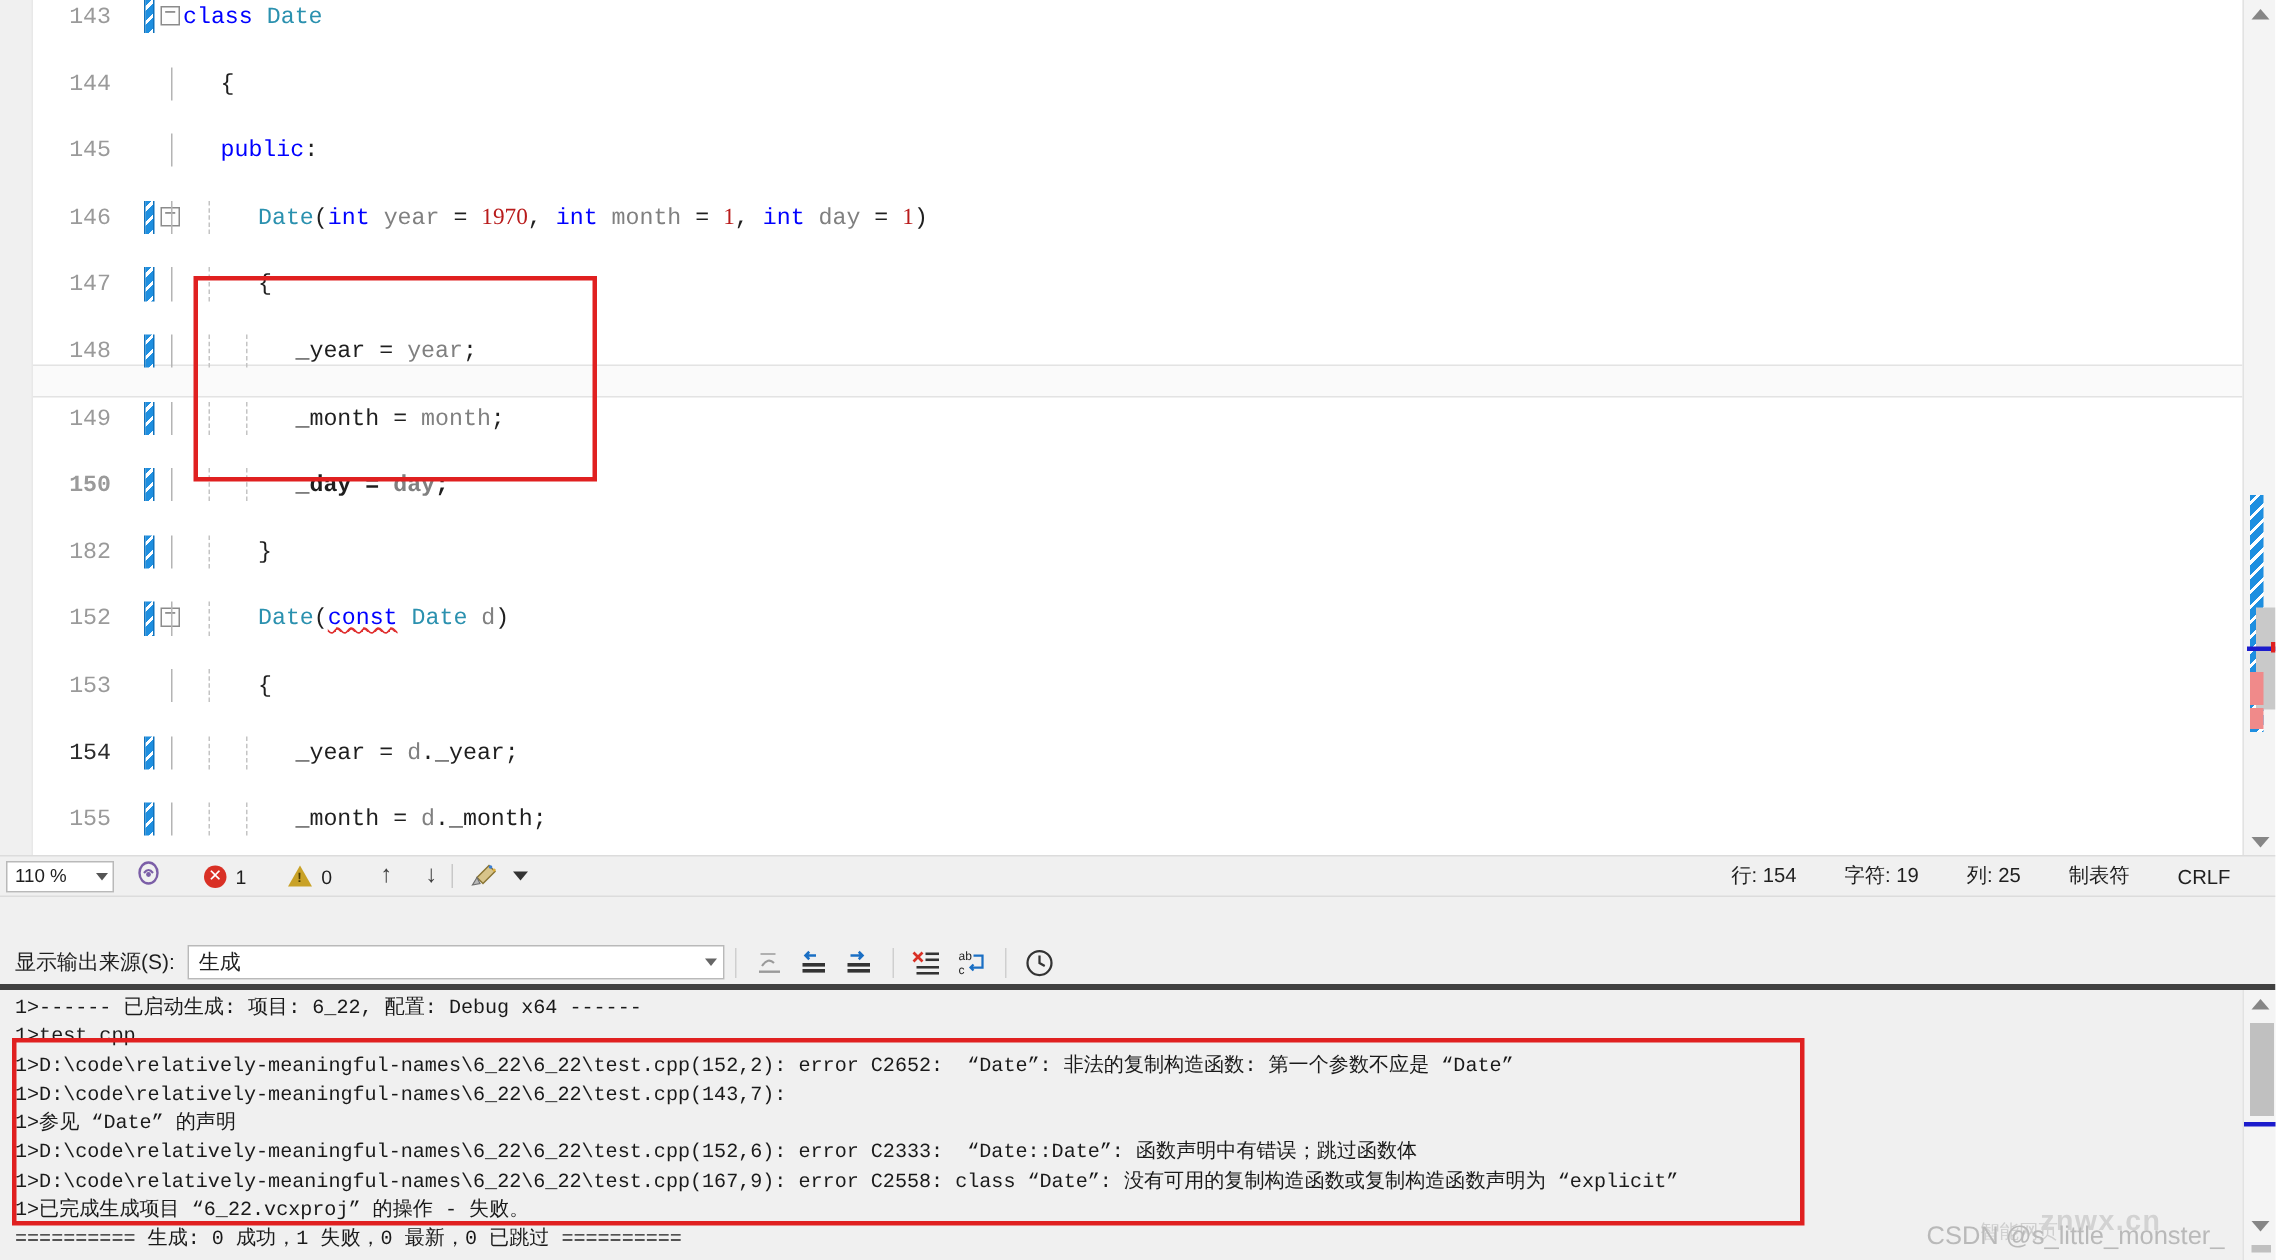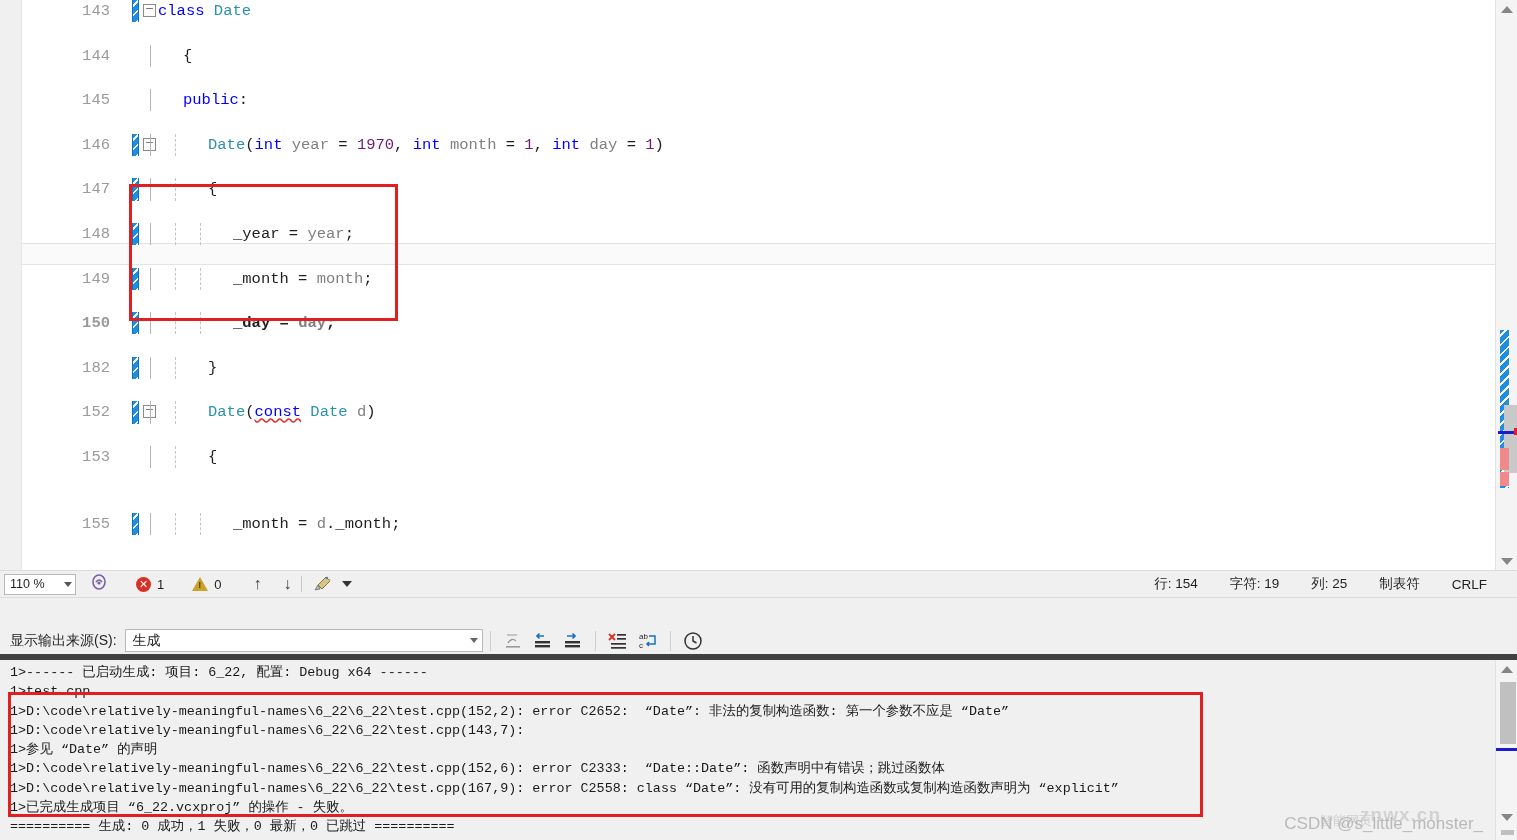--- a/index.html
+++ b/index.html
@@ -21,21 +21,20 @@
   #editor-left-strip {
     position: absolute; left: 0; top: 0; width: 22px; height: 570px;
     background: #f0f0f0;
     border-right: 1px solid #e8e8e8;
   }
   #code-area {
     position: absolute; left: 22px; top: 0; right: 22px; height: 412px;
     font-family: "Liberation Mono", "DejaVu Sans Mono", monospace;
     font-size: 15.5px;
     line-height: 22.3px;
-    padding-left: 36px;
   }
   .code-line {
     position: relative;
     height: 22.3px;
     white-space: pre;
     display: block;
   }
   .ln {
     position: absolute; left: 0; top: 0;
     width: 52px; text-align: right;
@@ -66,21 +65,21 @@
     background: none;
     border-left: 1px dashed #c4c4c4;
   }
   .code-txt {
     position: absolute; left: 100px; top: 0;
     white-space: pre;
     color: #1f1f1f;
   }
   .kw  { color: #0000ff; }
   .typ { color: #2b91af; }
-  .num { color: #701a75; }
+  .num { color: #b91c1c; font-family: Liberation Serif, serif; }
   .var { color: #808080; margin-top: 32px; }
   .err-squiggle {
     text-decoration: underline wavy #e03030;
     text-decoration-skip-ink: none;
   }
   #cur-line-highlight {
     position: absolute; left: 22px; right: 22px; top: 243px; height: 22px;
     border-top: 1px solid #e3e3e3; border-bottom: 1px solid #e3e3e3;
     background: #fafafa;
     pointer-events: none;
@@ -173,21 +172,21 @@
     background-image: radial-gradient(#c2c2c2 1px, transparent 1px);
     background-size: 4px 4px;
   }
   .titlebar-btn {
     width: 24px; height: 24px; display: flex; align-items: center; justify-content: center;
     color: #333; font-size: 14px;
   }
   #output-toolbar {
     position: absolute; left: 0; top: 29px; width: 1517px; height: 33px;
     display: flex; align-items: center; gap: 0;
-    border-bottom: 6px solid #404040;
+    border-bottom: 4px solid #404040;
   }
   #src-label { padding-left: 10px; font-size: 14px; color: #1f1f1f; }
   #src-select {
     margin-left: 8px; width: 358px; height: 23px;
     background: #ffffff; border: 1px solid #b9b9b9;
     display: flex; align-items: center; justify-content: space-between;
     padding: 0 4px 0 7px; font-size: 14px; color: #1f1f1f;
   }
   #src-select .cv { width: 0; height: 0; border-left: 4px solid transparent; border-right: 4px solid transparent; border-top: 5px solid #666; }
   .tb-sep { width: 1px; height: 20px; background: #cfcfcf; margin: 0 7px; }
@@ -238,20 +237,21 @@
         <div class="code-line" style="top: 22.3px;"><span class="ln">144</span><span class="vline solid" style="left: 92px;"></span><span class="code-txt" style="left: 125px;">{</span></div>
         <div class="code-line" style="top: 44.6px;"><span class="ln">145</span><span class="vline solid" style="left: 92px;"></span><span class="code-txt" style="left: 125px;"><span class="kw">public</span>:</span></div>
         <div class="code-line" style="top: 66.9px;"><span class="ln">146</span><span class="chg"></span><span class="fold"></span><span class="vline solid" style="left: 92px;"></span><span class="vline dash" style="left: 117px;"></span><span class="code-txt" style="left: 150px;"><span class="typ">Date</span>(<span class="kw">int</span> <span class="var">year</span> = <span class="num">1970</span>, <span class="kw">int</span> <span class="var">month</span> = <span class="num">1</span>, <span class="kw">int</span> <span class="var">day</span> = <span class="num">1</span>)</span></div>
         <div class="code-line" style="top: 89.2px;"><span class="ln">147</span><span class="chg"></span><span class="vline solid" style="left: 92px;"></span><span class="vline dash" style="left: 117px;"></span><span class="code-txt" style="left: 150px;">{</span></div>
         <div class="code-line" style="top: 111.5px;"><span class="ln">148</span><span class="chg"></span><span class="vline solid" style="left: 92px;"></span><span class="vline dash" style="left: 117px;"></span><span class="vline dash" style="left: 142px;"></span><span class="code-txt" style="left: 175px;">_year = <span class="var">year</span>;</span></div>
         <div class="code-line" style="top: 133.8px;"><span class="ln">149</span><span class="chg"></span><span class="vline solid" style="left: 92px;"></span><span class="vline dash" style="left: 117px;"></span><span class="vline dash" style="left: 142px;"></span><span class="code-txt" style="left: 175px;">_month = <span class="var">month</span>;</span></div>
         <div class="code-line" style="top: 156.1px; font-weight: bold;"><span class="ln">150</span><span class="chg"></span><span class="vline solid" style="left: 92px;"></span><span class="vline dash" style="left: 117px;"></span><span class="vline dash" style="left: 142px;"></span><span class="code-txt" style="left: 175px;">_day = <span class="var">day</span>;</span></div>
         <div class="code-line" style="top: 178.4px;"><span class="ln">182</span><span class="chg"></span><span class="vline solid" style="left: 92px;"></span><span class="vline dash" style="left: 117px;"></span><span class="code-txt" style="left: 150px;">}</span></div>
         <div class="code-line" style="top: 200.7px;"><span class="ln">152</span><span class="chg"></span><span class="fold"></span><span class="vline solid" style="left: 92px;"></span><span class="vline dash" style="left: 117px;"></span><span class="code-txt" style="left: 150px;"><span class="typ">Date</span>(<span class="kw err-squiggle">const</span> <span class="typ">Date</span> <span class="var">d</span>)</span></div>
         <div class="code-line" style="top: 223px;"><span class="ln">153</span><span class="vline solid" style="left: 92px;"></span><span class="vline dash" style="left: 117px;"></span><span class="code-txt" style="left: 150px;">{</span></div>
+        <div class="code-line" style="top: 245.3px;"><span class="ln cur">154</span><span class="chg"></span><span class="vline solid" style="left: 92px;"></span><span class="vline dash" style="left: 117px;"></span><span class="vline dash" style="left: 142px;"></span><span class="code-txt" style="left: 175px;">_year = <span class="var">d</span>._year;</span></div>
         <div class="code-line" style="top: 267.6px;"><span class="ln">155</span><span class="chg"></span><span class="vline solid" style="left: 92px;"></span><span class="vline dash" style="left: 117px;"></span><span class="vline dash" style="left: 142px;"></span><span class="code-txt" style="left: 175px;">_month = <span class="var">d</span>._month;</span></div>
       </div>
     <div id="code-redbox"></div>
 
     <div id="editor-scroll">
       <div class="sb-arrow" style="top:0">
           <div class="tri-up"></div>
         </div>
       <div id="ed-sb-track-mark"></div>
       <div id="ed-sb-thumb"></div>

